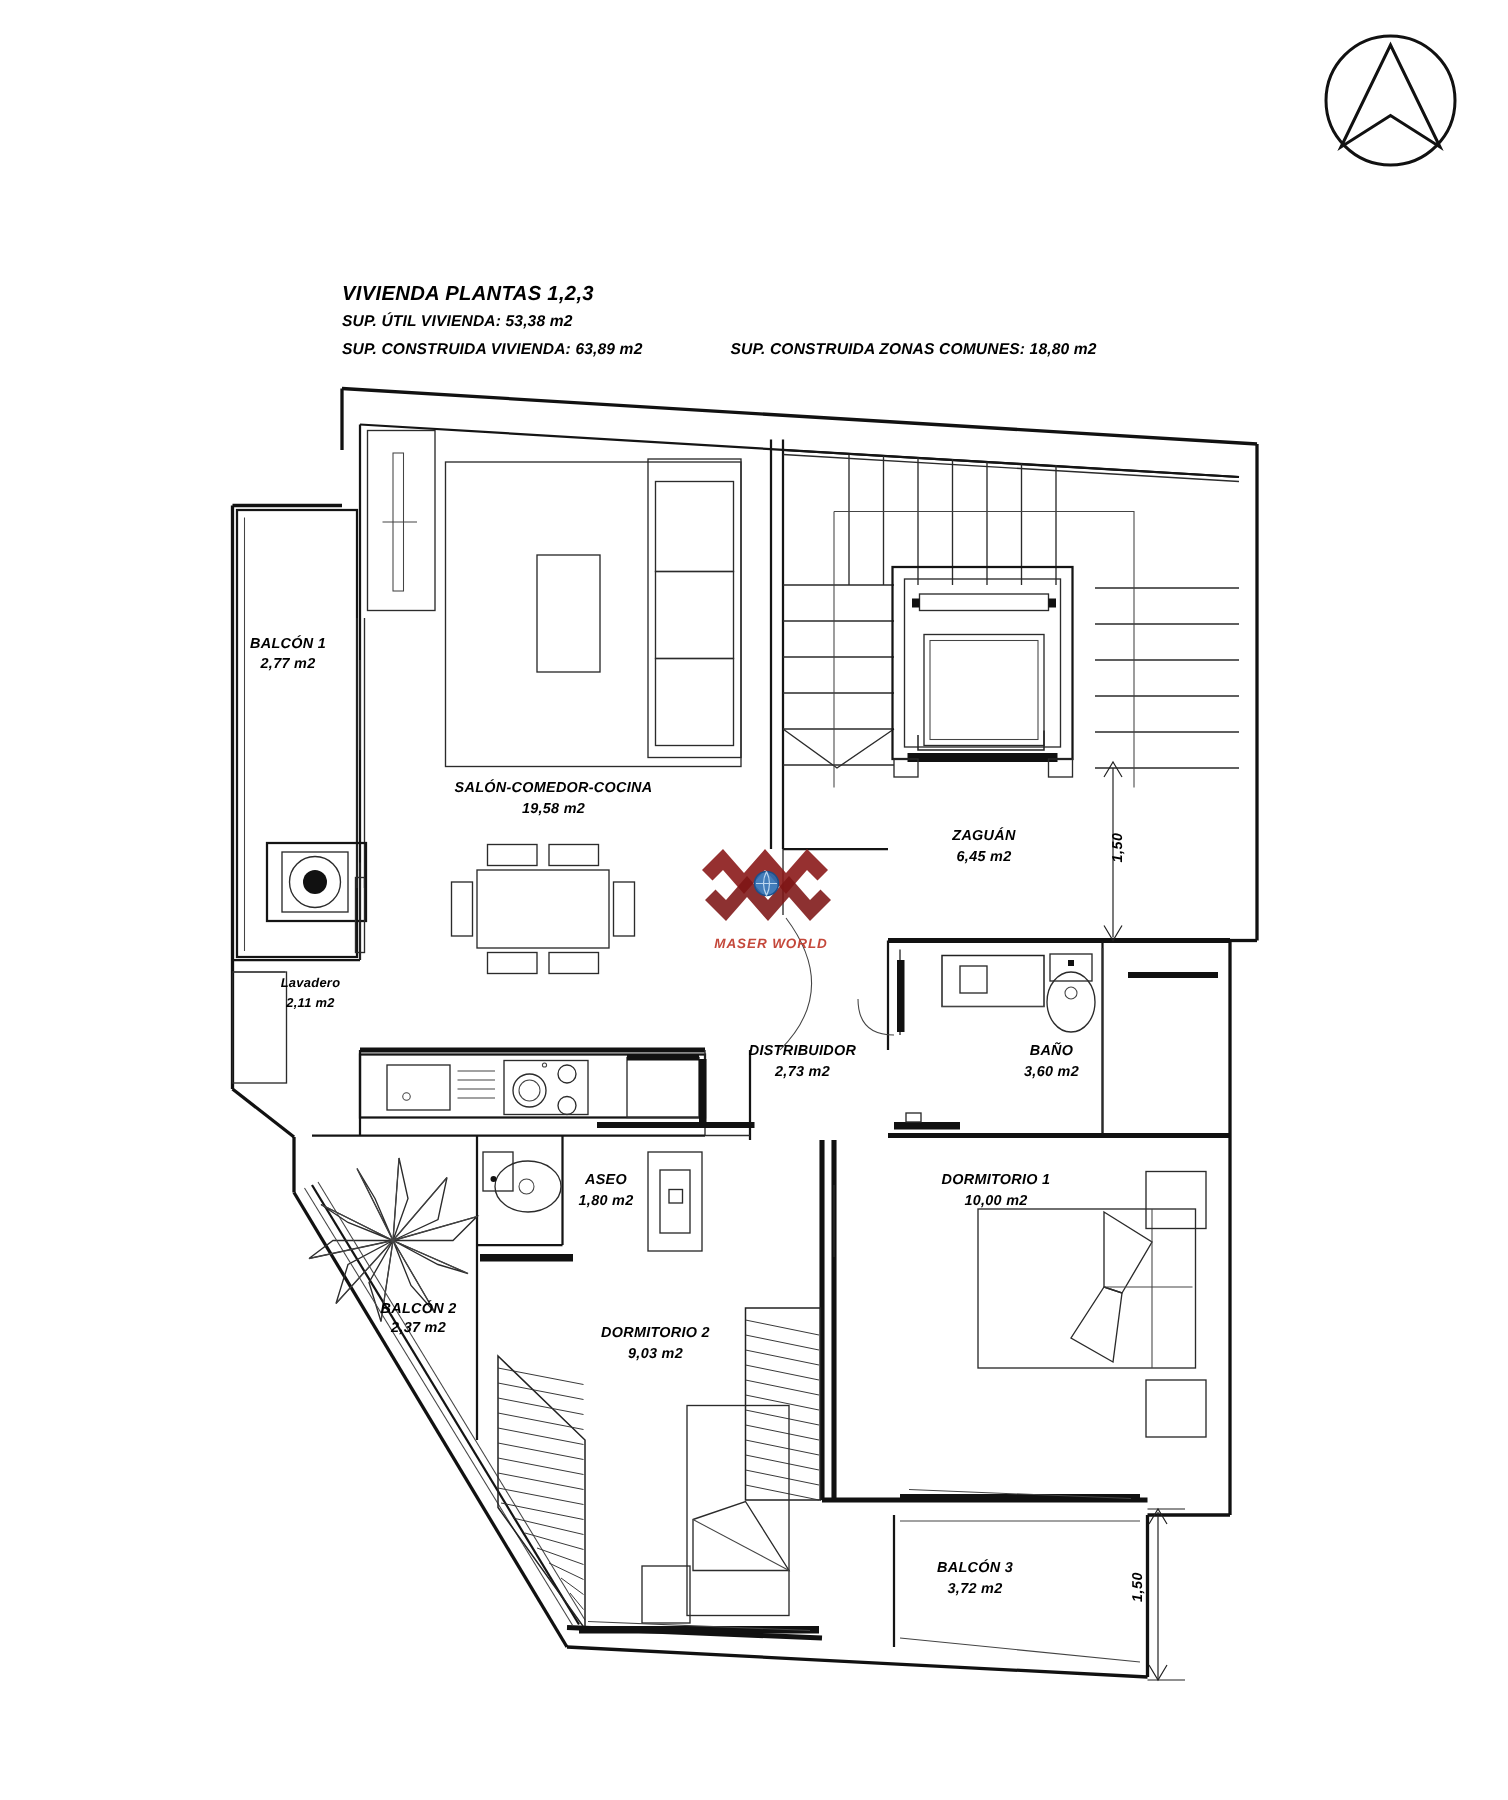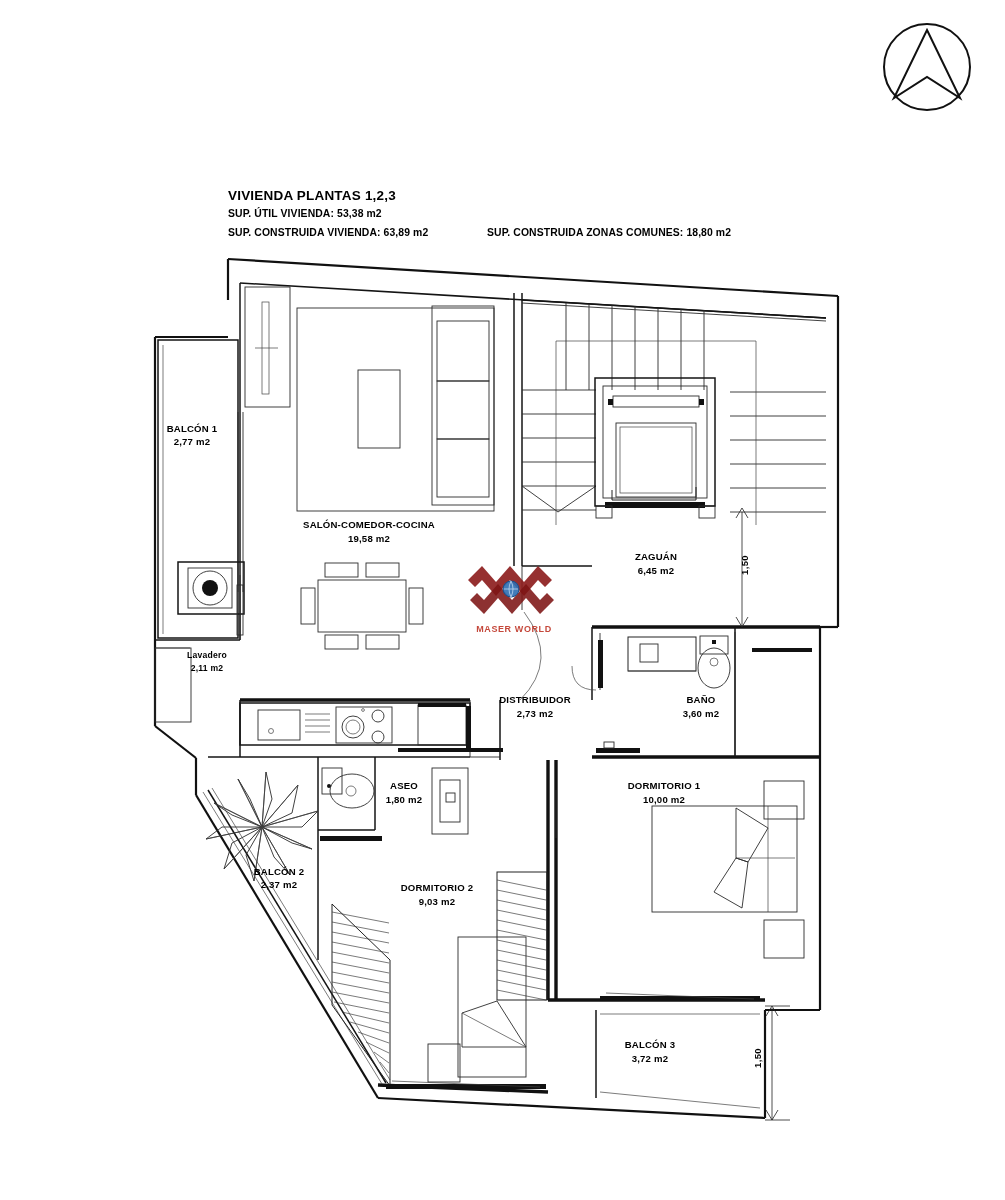--- a/index.html
+++ b/index.html
@@ -2,21 +2,21 @@
 <html><head>
 <meta charset="utf-8">
 <title>Floor Plan</title>
 <style>
   html,body{margin:0;padding:0;background:#ffffff;}
   body{
     width:1005px;height:1200px;
     font-family:"Liberation Sans","DejaVu Sans",sans-serif;
     color:#1a1a1a;position:relative;overflow:hidden;
   }
-  #plan-root{position:absolute;inset:0;}
+  #plan-root{position:absolute;inset:0;font-style:italic;}
   svg.plan{position:absolute;left:0;top:0;width:1005px;height:1200px;}
 
   .ttl{font-size:13.5px;font-weight:bold;letter-spacing:.2px;}
   .sub{font-size:10.4px;font-weight:bold;letter-spacing:.1px;}
   .rm{font-size:9.6px;font-weight:bold;text-anchor:middle;letter-spacing:.2px;}
   .rm-sm{font-size:8.6px;font-weight:bold;text-anchor:middle;letter-spacing:.2px;}
   .dim{font-size:9.5px;font-weight:bold;letter-spacing:.4px;}
 
   .w-out{fill:none;stroke:#111;stroke-width:2.2;}
   .w-thk{fill:none;stroke:#111;stroke-width:3.4;}

